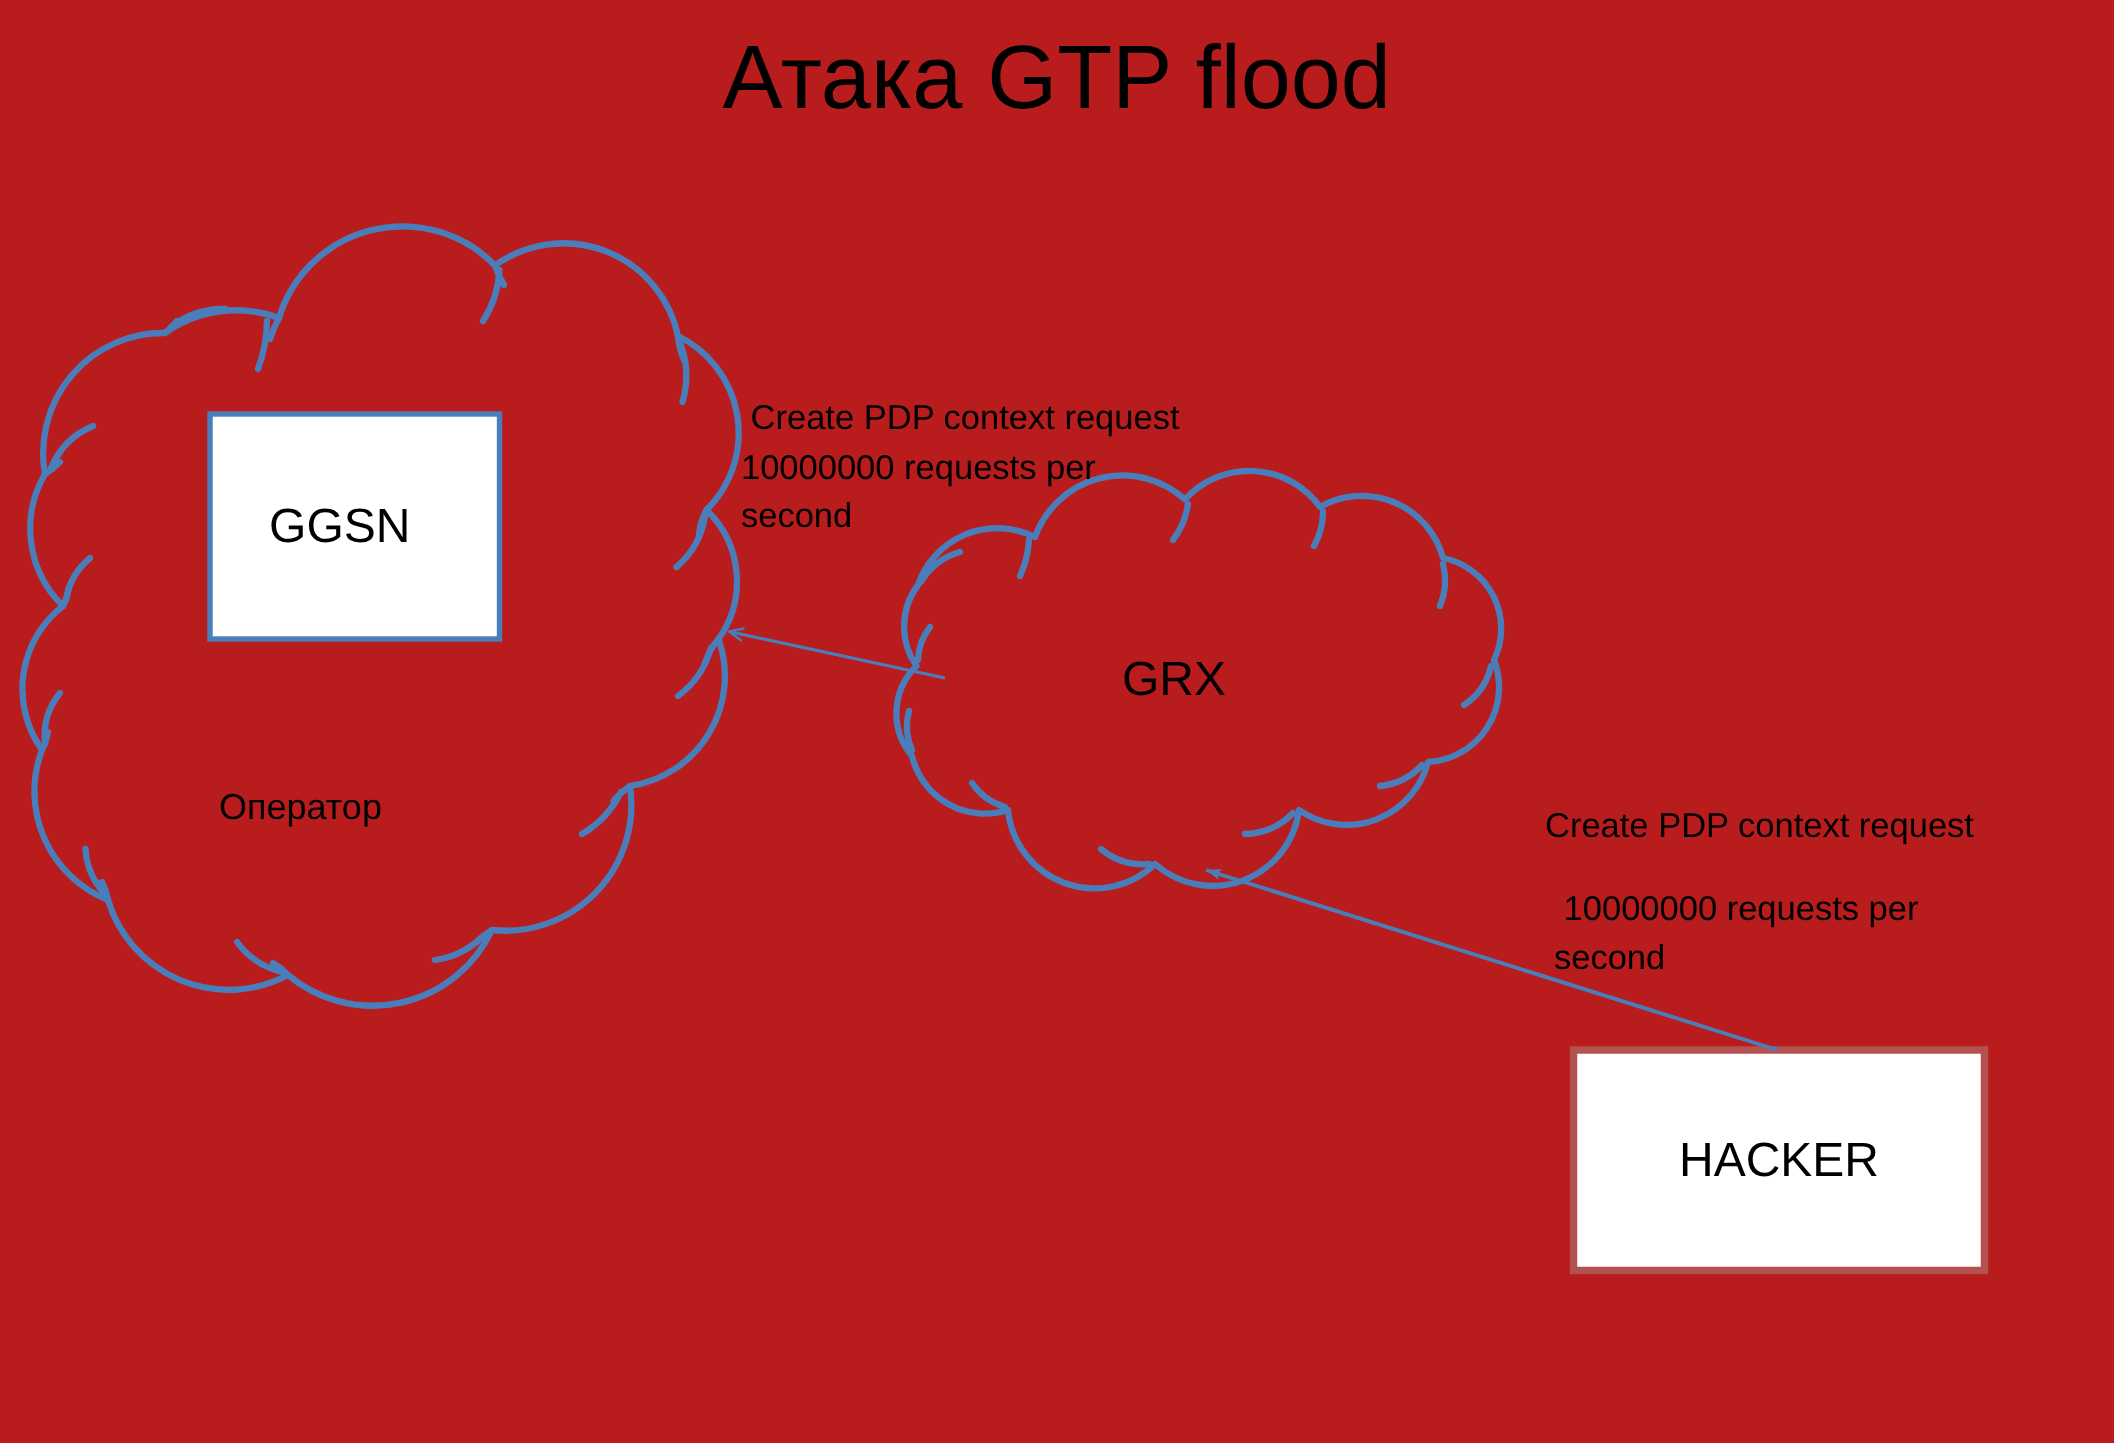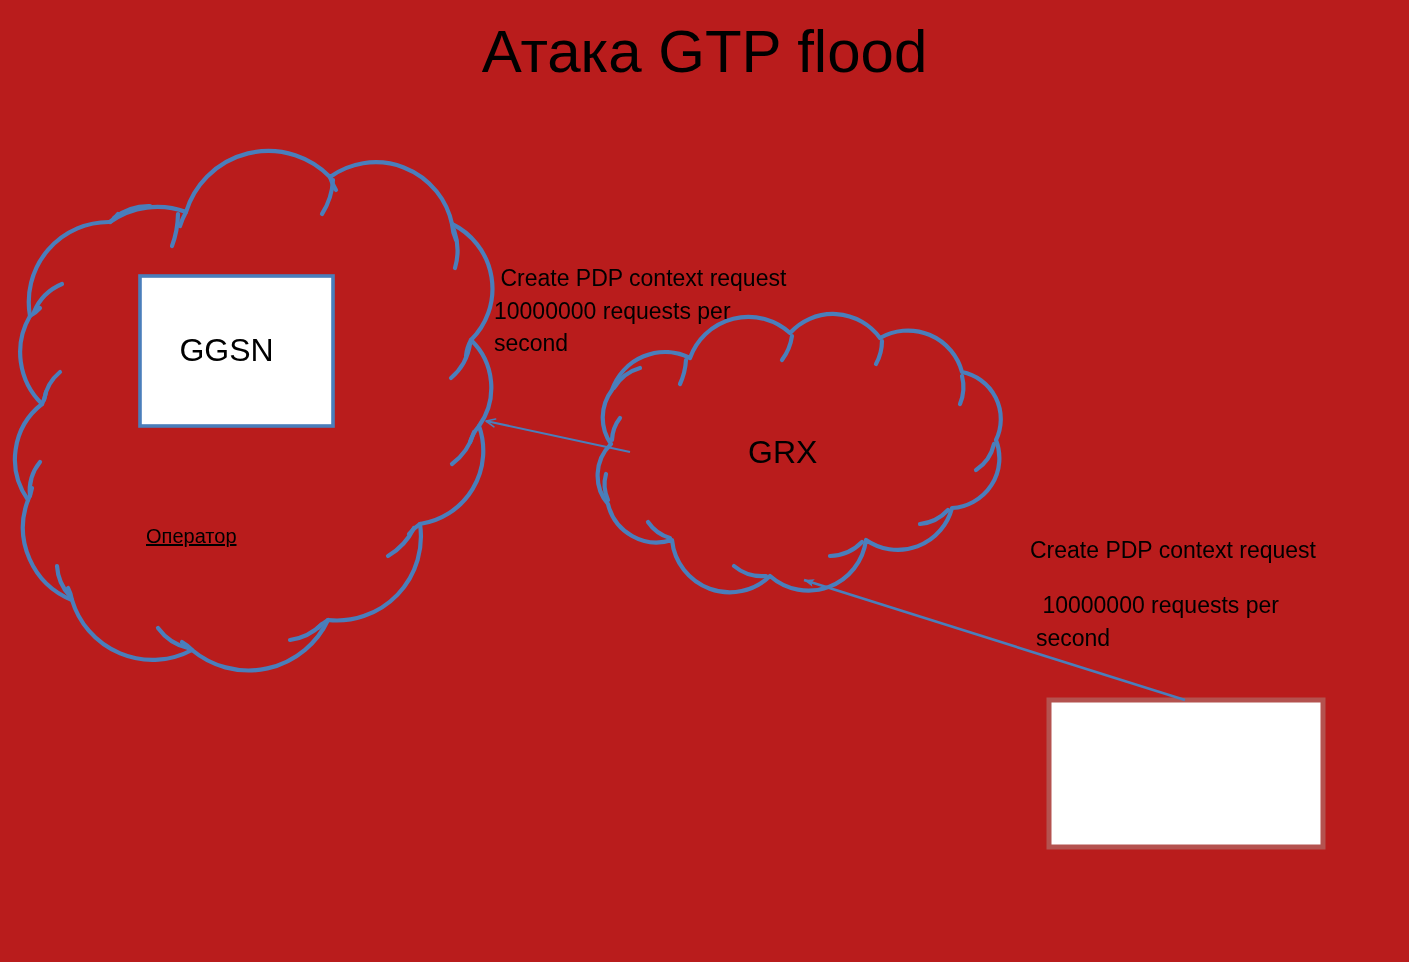--- a/index.html
+++ b/index.html
@@ -44,22 +44,21 @@
   #ggsn-label {
     left: 140px;
     top: 330px;
     width: 173px;
     text-align: center;
     font-size: 32px;
   }
   #operator-label {
     left: 146px;
     top: 524px;
-    font-size: 20px;
-    text-decoration: underline;
+    font-size: 24px;
   }
   #grx-label {
     left: 748px;
     top: 432px;
     font-size: 32px;
   }
   #hacker-label {
     left: 1049px;
     top: 753px;
     width: 274px;
@@ -192,20 +191,21 @@
   </svg>
 
   <div class="txt" id="title">Атака GTP flood</div>
 
   <div class="txt" id="ggsn-label">GGSN</div>
 
   <div class="txt" id="operator-label">Оператор</div>
 
   <div class="txt" id="grx-label">GRX</div>
 
+  <div class="txt" id="hacker-label">HACKER</div>
 
   <div class="txt" id="edge-label-1"> Create PDP context request
 10000000 requests per
 second</div>
 
   <div class="txt" id="edge-label-2a">Create PDP context request</div>
 
   <div class="txt" id="edge-label-2b"> 10000000 requests per
 second</div>
 

